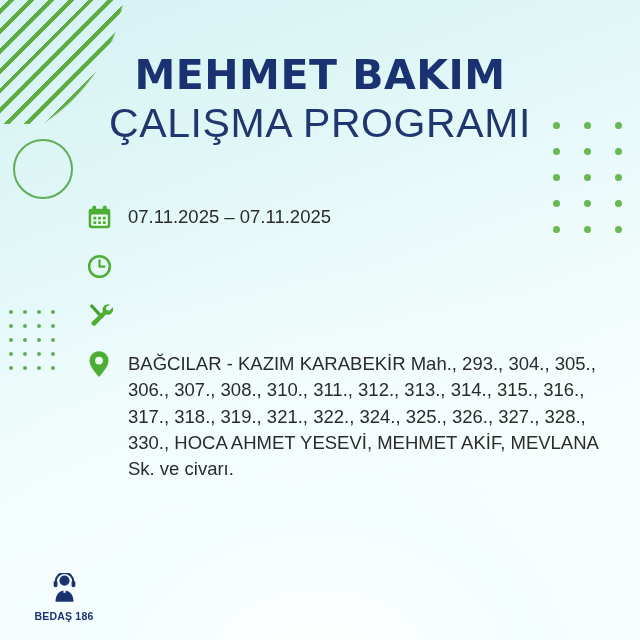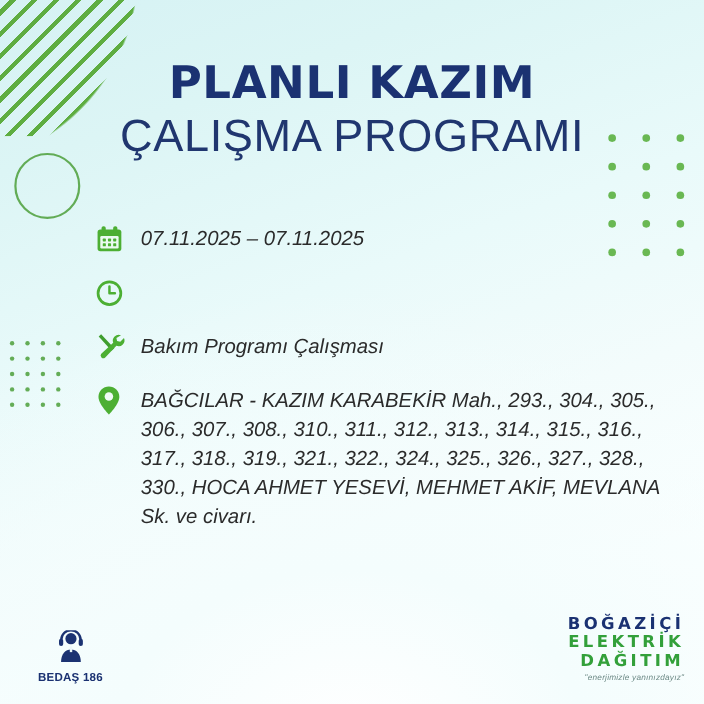--- a/index.html
+++ b/index.html
@@ -71,21 +71,21 @@
     font-size: 41px;
     font-weight: normal;
     letter-spacing: 0.6px;
     color: #20366f;
     line-height: 1.1;
     font-family: "Liberation Sans", sans-serif;
   }
 
   
   #info { position: absolute; top: 200px; left: 86px; width: 545px; }
-  .row { display: flex; align-items: flex-start; margin-bottom: 15px; font-style: italic; }
+  .row { display: flex; align-items: flex-start; margin-bottom: 15px; }
   .row-icon { flex: 0 0 42px; height: 34px; display: flex; align-items: center; justify-content: flex-start; }
   .row-text {
     font-size: 18.5px;
     color: #2b2b2b;
     line-height: 1.42;
     padding-top: 4px;
     font-family: "Liberation Sans", sans-serif;
   }
   #row-address .row-text { max-width: 500px; }
 
@@ -162,21 +162,21 @@
       <i></i>
       <i></i>
       <i></i>
       <i></i>
       <i></i>
       <i></i>
       <i></i>
     </div>
 
   <div id="header">
-    <div id="title-main">PLANLI KAZIM</div>
+    <div id="title-main">MEHMET BAKIM</div>
     <div id="title-sub">ÇALIŞMA PROGRAMI</div>
   </div>
 
   <div id="info">
 
     <div class="row" id="row-date">
       <div class="row-icon">
         <svg width="27" height="27" viewBox="0 0 24 24" aria-hidden="true">
           <rect x="2.4" y="4.2" width="19.2" height="17.4" rx="2.2" fill="#4caf33"></rect>
           <rect x="4.6" y="9.4" width="14.8" height="10" rx="1" fill="#eafaf0"></rect>
@@ -204,21 +204,20 @@
       </div>
     </div>
 
     <div class="row" id="row-work">
       <div class="row-icon">
         <svg width="28" height="28" viewBox="0 0 24 24" aria-hidden="true">
           <path d="M3.2 4.3 L5.1 2.5 L15.3 13.4 L13.2 15.4 Z" fill="#3f9e2e"></path>
           <path d="M20.6 3.2 a4.6 4.6 0 0 0-6.1 5.9 l-9.3 8.6 a2.1 2.1 0 0 0 2.9 3.0 l8.9 -9.2 a4.6 4.6 0 0 0 5.9 -6.1 l-2.9 2.9 -2.5 -0.5 -0.5 -2.5 z" fill="#4caf33"></path>
         </svg>
       </div>
-      <div class="row-text">Bakım Programı Çalışması</div>
     </div>
 
     <div class="row" id="row-address">
       <div class="row-icon">
         <svg width="26" height="28" viewBox="0 0 24 26" aria-hidden="true">
           <path d="M12 1.2 C7.1 1.2 3.2 5.1 3.2 10 C3.2 16.3 12 25 12 25 C12 25 20.8 16.3 20.8 10 C20.8 5.1 16.9 1.2 12 1.2 Z" fill="#4caf33"></path>
           <circle cx="12" cy="9.8" r="3.6" fill="#f0fbf6"></circle>
         </svg>
       </div>
       <div class="row-text">BAĞCILAR - KAZIM KARABEKİR Mah., 293., 304., 305., 306., 307., 308., 310., 311., 312., 313., 314., 315., 316., 317., 318., 319., 321., 322., 324., 325., 326., 327., 328., 330., HOCA AHMET YESEVİ, MEHMET AKİF, MEVLANA Sk. ve civarı.</div>
@@ -241,22 +240,16 @@
             <rect x="11.1" y="12.6" width="1.9" height="4.6" fill="#eaf6fa"></rect>
           </svg>
         </div>
         <div class="clabel">BEDAŞ 186</div>
       </div>
 
 
 
     </div>
 
-    <div id="logo">
-      <div class="logo-line" id="logo-l1">BOĞAZİÇİ</div>
-      <div class="logo-line" id="logo-l2">ELEKTRİK</div>
-      <div class="logo-line" id="logo-l3">DAĞITIM</div>
-      <div id="logo-tagline">"enerjimizle yanınızdayız"</div>
-    </div>
 
   </div>
 
 </div>
 
 </body></html>

